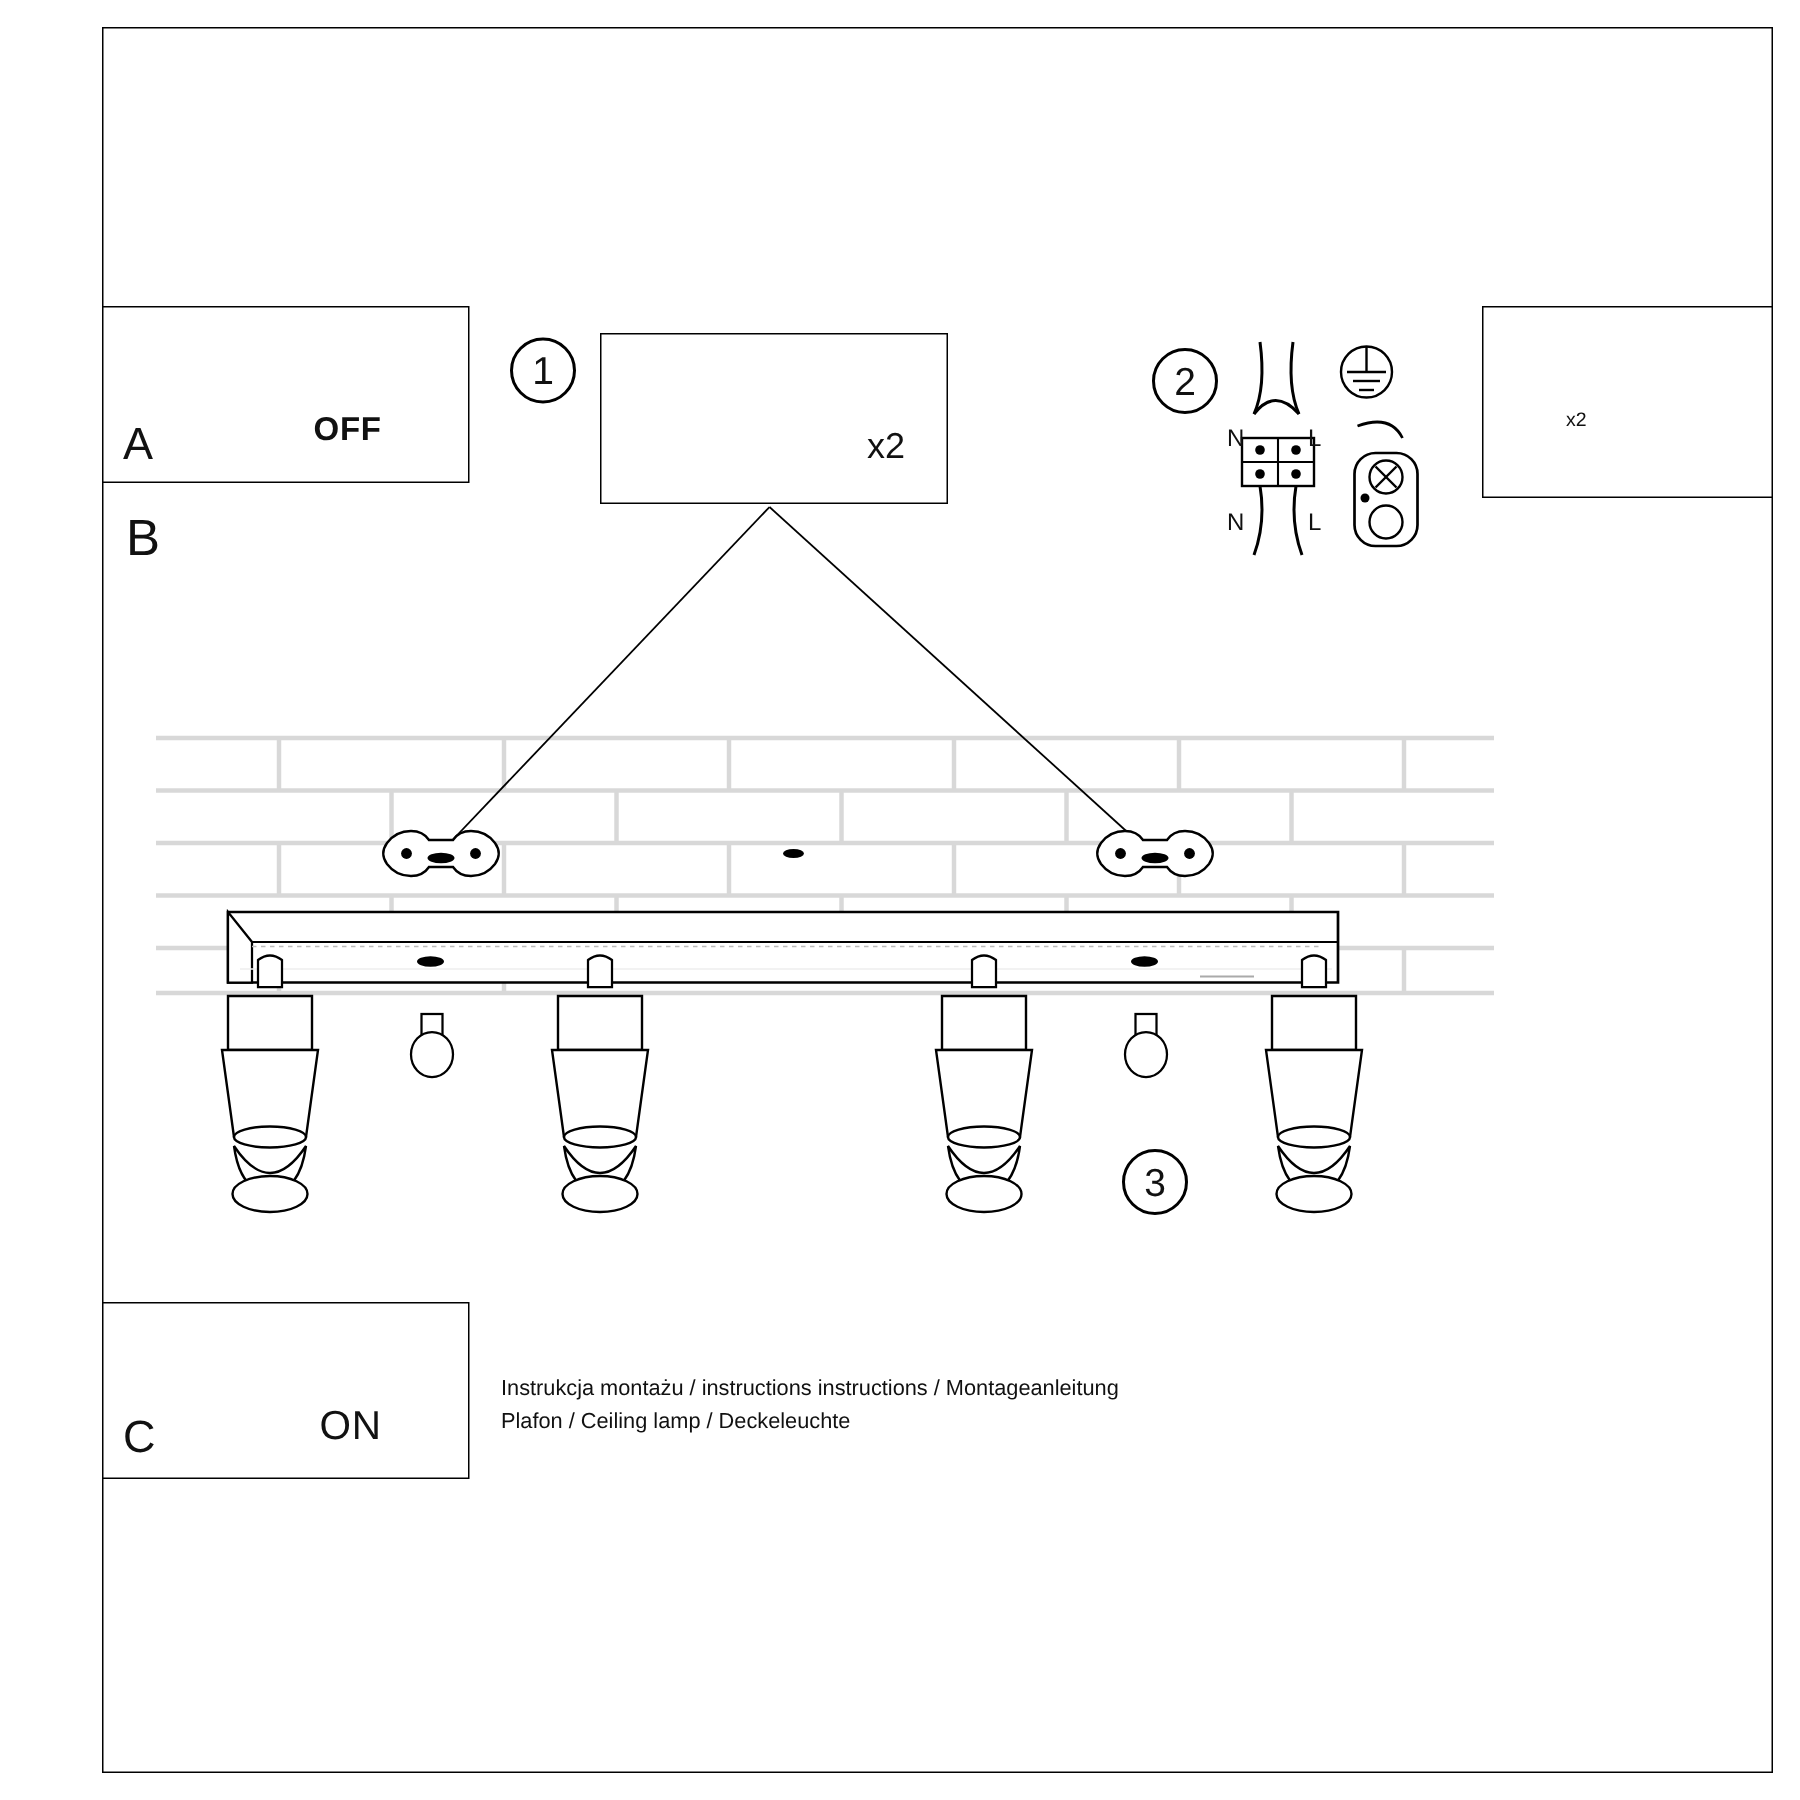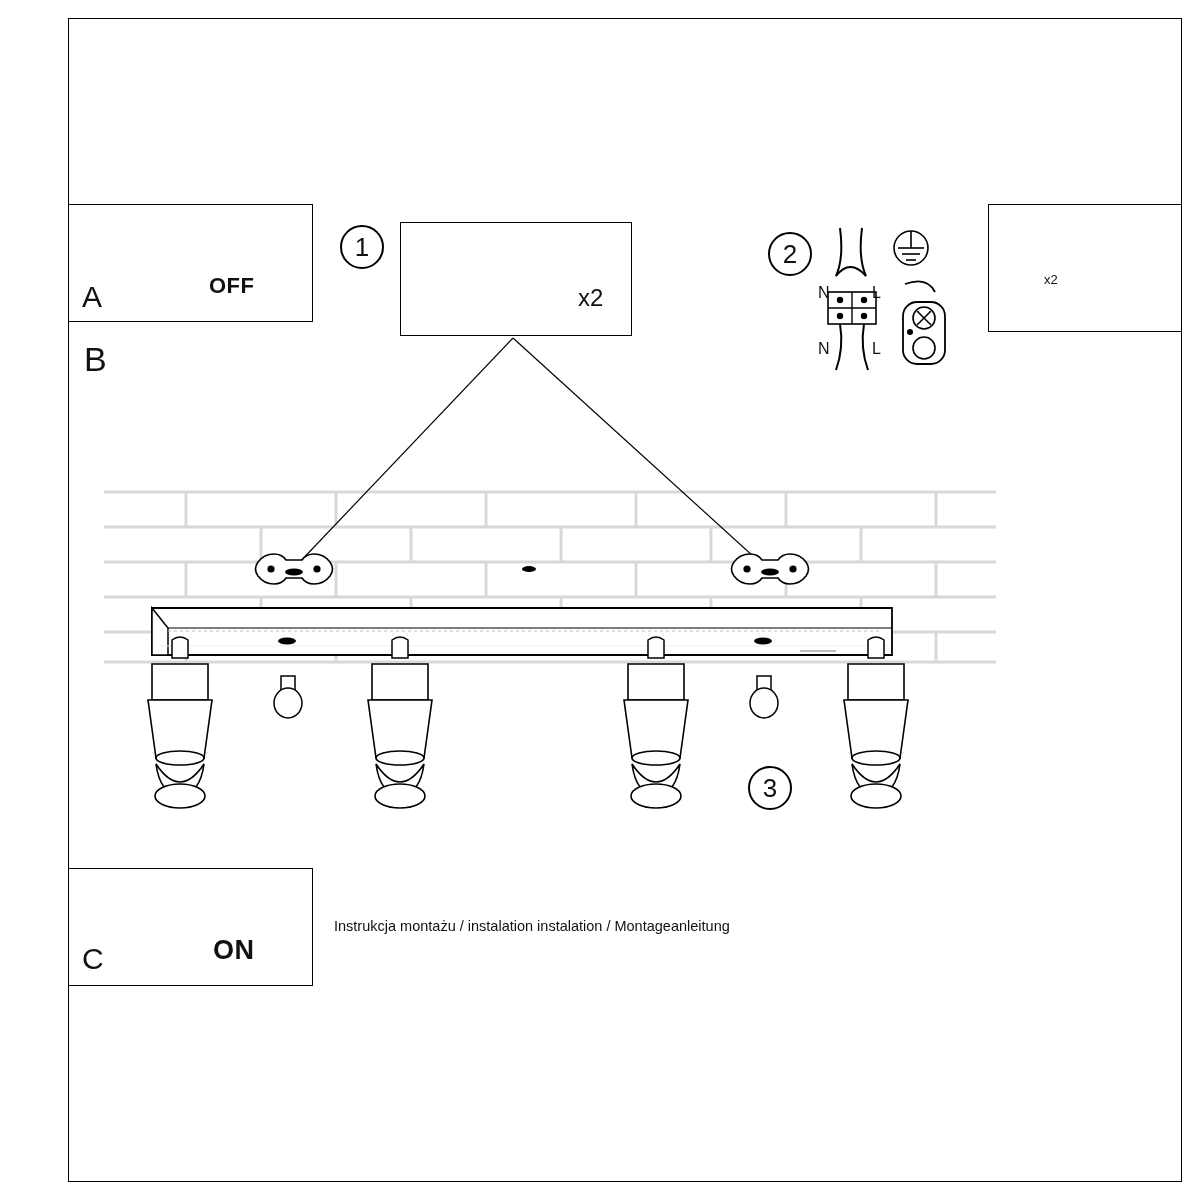--- a/index.html
+++ b/index.html
@@ -39,21 +39,21 @@
   }
 
   
   #panel-a { left: 68px; top: 204px; width: 245px; height: 118px; }
   #label-a { left: 82px; top: 280px; font-size: 30px; }
   #label-off { left: 209px; top: 273px; font-size: 22px; font-weight: 700; letter-spacing: 0.5px; }
 
   
   #panel-c { left: 68px; top: 868px; width: 245px; height: 118px; }
   #label-c { left: 82px; top: 942px; font-size: 30px; }
-  #label-on { left: 213px; top: 935px; font-size: 27px; font-weight: 700; letter-spacing: 0.5px; }
+  #label-on { left: 213px; top: 935px; font-size: 27px; font-weight: 400; letter-spacing: 0.5px; }
 
   
   #panel-1 { left: 400px; top: 222px; width: 232px; height: 114px; }
   #circ-1 { left: 340px; top: 225px; }
   #label-x2-1 { left: 578px; top: 284px; font-size: 24px; }
 
   
   #circ-2 { left: 768px; top: 232px; }
 
   
@@ -436,16 +436,17 @@
 
   <div class="lbl" id="label-x2-1">x2</div>
   <div class="lbl" id="label-x2-2">x2</div>
 
   <div class="nl" id="nl-n1">N</div>
   <div class="nl" id="nl-l1">L</div>
   <div class="nl" id="nl-n2">N</div>
   <div class="nl" id="nl-l2">L</div>
 
   <div id="caption">
-    <div>Instrukcja montażu / instalation instalation / Montageanleitung</div>
+    <div>Instrukcja montażu / instructions instructions / Montageanleitung</div>
+    <div>Plafon / Ceiling lamp / Deckeleuchte</div>
   </div>
 
 </div>
 
 </body></html>

